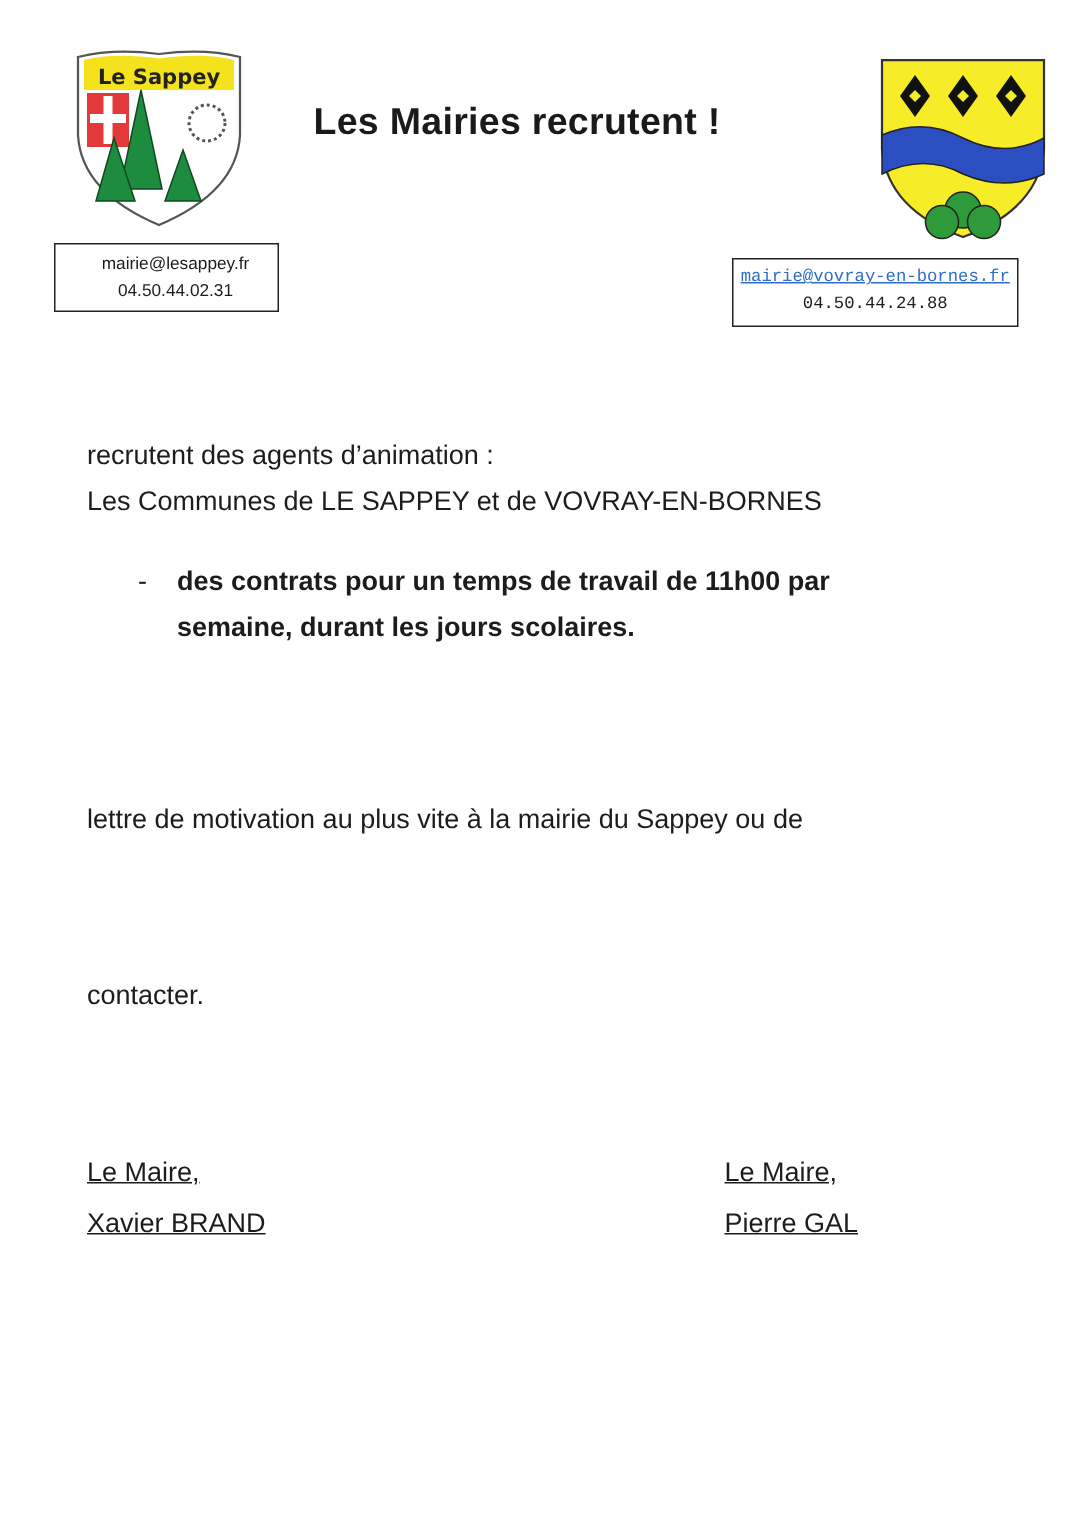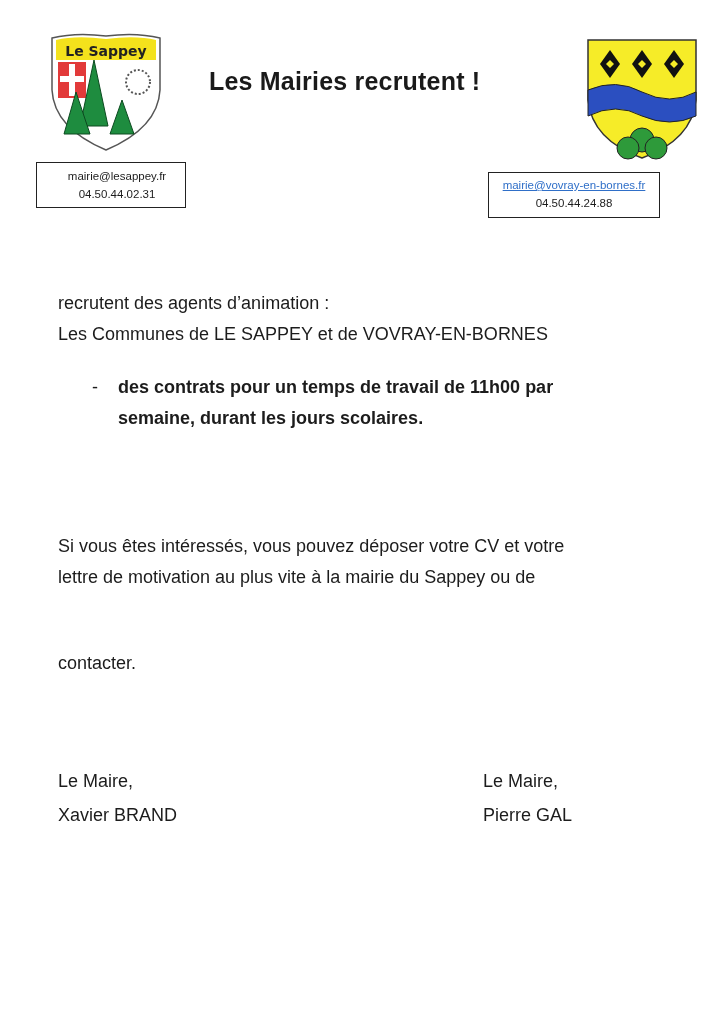--- a/index.html
+++ b/index.html
@@ -4,29 +4,29 @@
 <style>
   html, body { margin: 0; padding: 0; background: #ffffff; }
   body { width: 722px; height: 1024px; position: relative; overflow: hidden;
          font-family: "Liberation Sans", "DejaVu Sans", sans-serif; color: #1c1c1c; }
   .abs { position: absolute; }
   .title { left: 208px; top: 66px; font-size: 25px; font-weight: bold; color: #1a1a1a; letter-spacing: 0.2px; }
   .crest-left { left: 46px; top: 30px; width: 120px; height: 122px; }
   .crest-right { left: 586px; top: 36px; width: 112px; height: 125px; }
   .contact-box { border: 1.5px solid #222; text-align: center; font-size: 11.5px; line-height: 18px; background:#fff; }
   .contact-left { left: 36px; top: 162px; width: 150px; height: 46px; padding-top: 4px; box-sizing: border-box; padding-left: 12px; }
-  .contact-right { left: 488px; top: 172px; width: 172px; height: 46px; padding-top: 3px; box-sizing: border-box; }
+  .contact-right { left: 488px; top: 172px; width: 191px; height: 46px; padding-top: 3px; box-sizing: border-box; font-family: Liberation Mono, monospace; }
   .link { color: #2f6fc8; text-decoration: underline; }
   .para { left: 58px; font-size: 18px; line-height: 31px; color: #1c1c1c; }
   .p1 { top: 288px; width: 620px; }
   .bullet-dash { left: 92px; top: 372px; font-size: 18px; line-height: 31px; }
   .bullet-text { left: 118px; top: 372px; width: 560px; font-size: 18px; line-height: 31px; font-weight: bold; }
   .p2 { top: 531px; width: 650px; }
   .p3 { top: 648px; width: 650px; }
-  .sig { font-size: 18px; line-height: 34px; }
+  .sig { font-size: 18px; line-height: 34px; text-decoration: underline; }
   .sig-left { left: 58px; top: 764px; }
   .sig-right { left: 483px; top: 764px; }
   .line { display: block; }
 </style>
 </head>
 <body>
 
 <div class="abs crest-left">
   <svg width="120" height="122" viewBox="0 0 120 122">
     <path d="M6 8 Q30 2 60 6 Q90 2 114 8 L114 60 Q112 98 60 120 Q8 98 6 60 Z" fill="#fff" stroke="#555" stroke-width="1.5"></path>
@@ -79,21 +79,20 @@
   <span class="line">Les Communes de LE SAPPEY et de VOVRAY-EN-BORNES</span>
 </div>
 
 <div class="abs bullet-dash">-</div>
 <div class="abs bullet-text">
   <span class="line">des contrats pour un temps de travail de 11h00 par</span>
   <span class="line">semaine, durant les jours scolaires.</span>
 </div>
 
 <div class="abs para p2">
-  <span class="line">Si vous êtes intéressés, vous pouvez déposer votre CV et votre</span>
   <span class="line">lettre de motivation au plus vite à la mairie du Sappey ou de</span>
 </div>
 
 <div class="abs para p3">
   <span class="line">contacter.</span>
 </div>
 
 <div class="abs sig sig-left">
   <span class="line">Le Maire,</span>
   <span class="line">Xavier BRAND</span>

